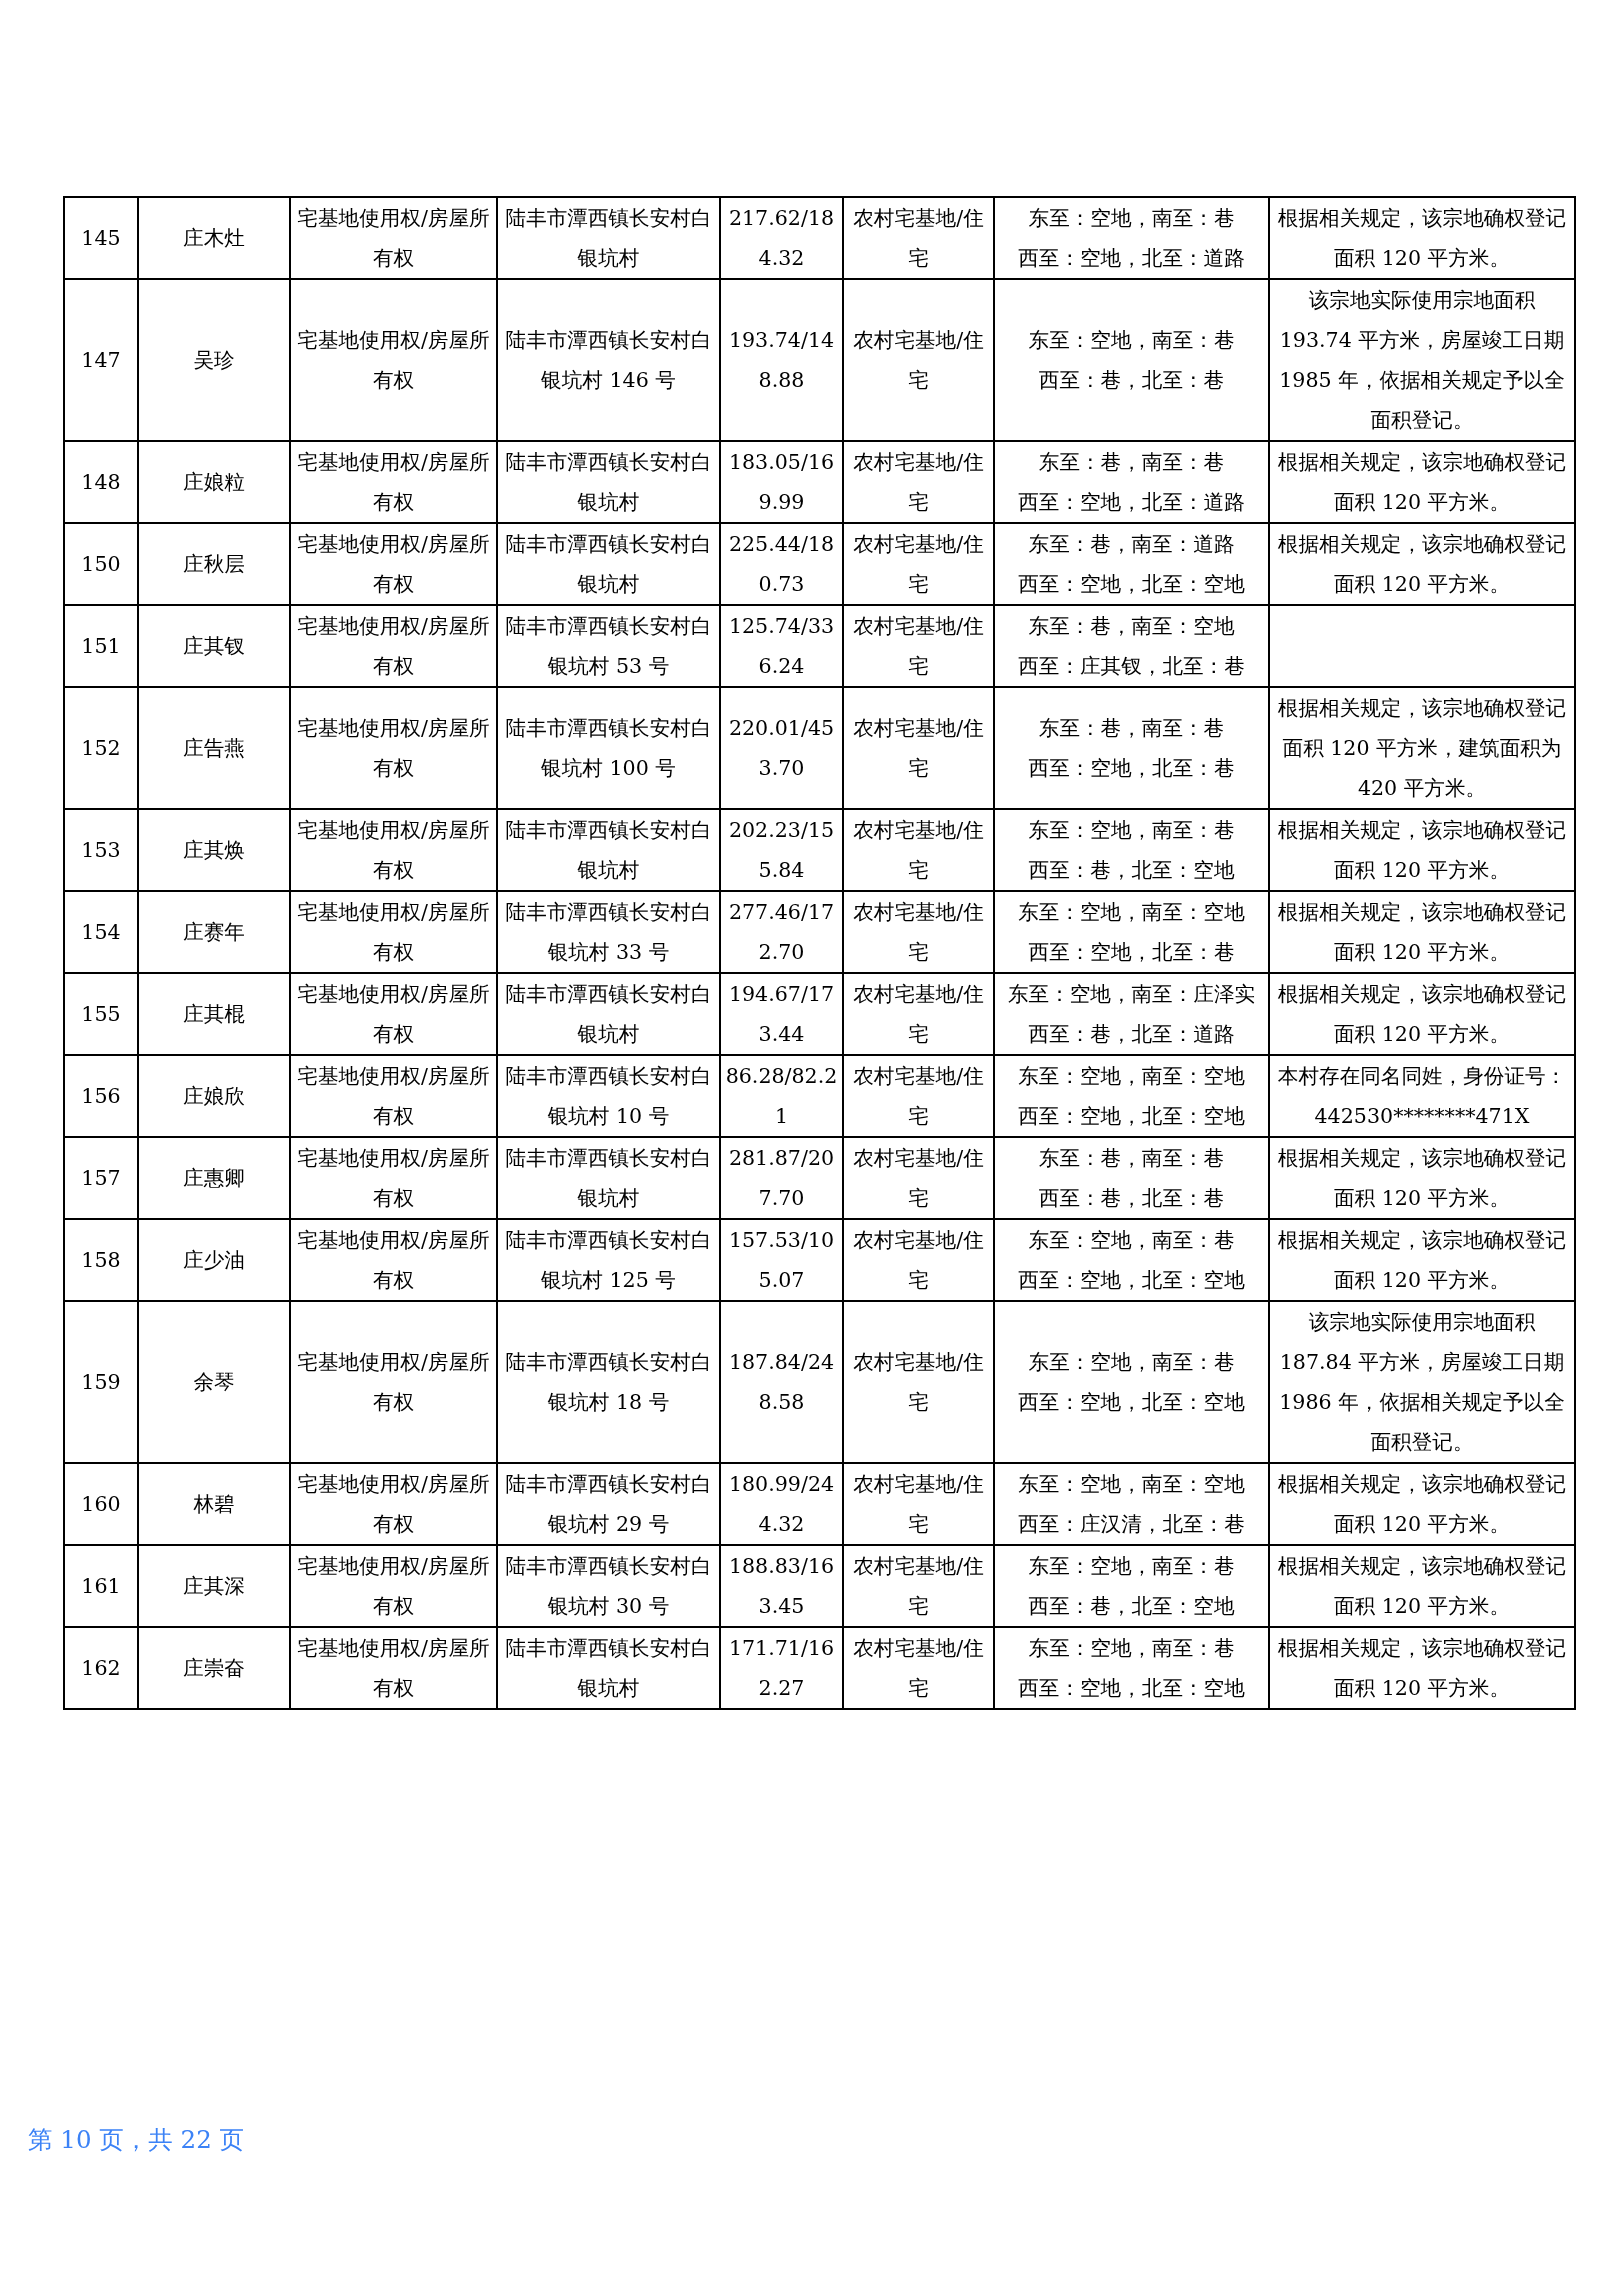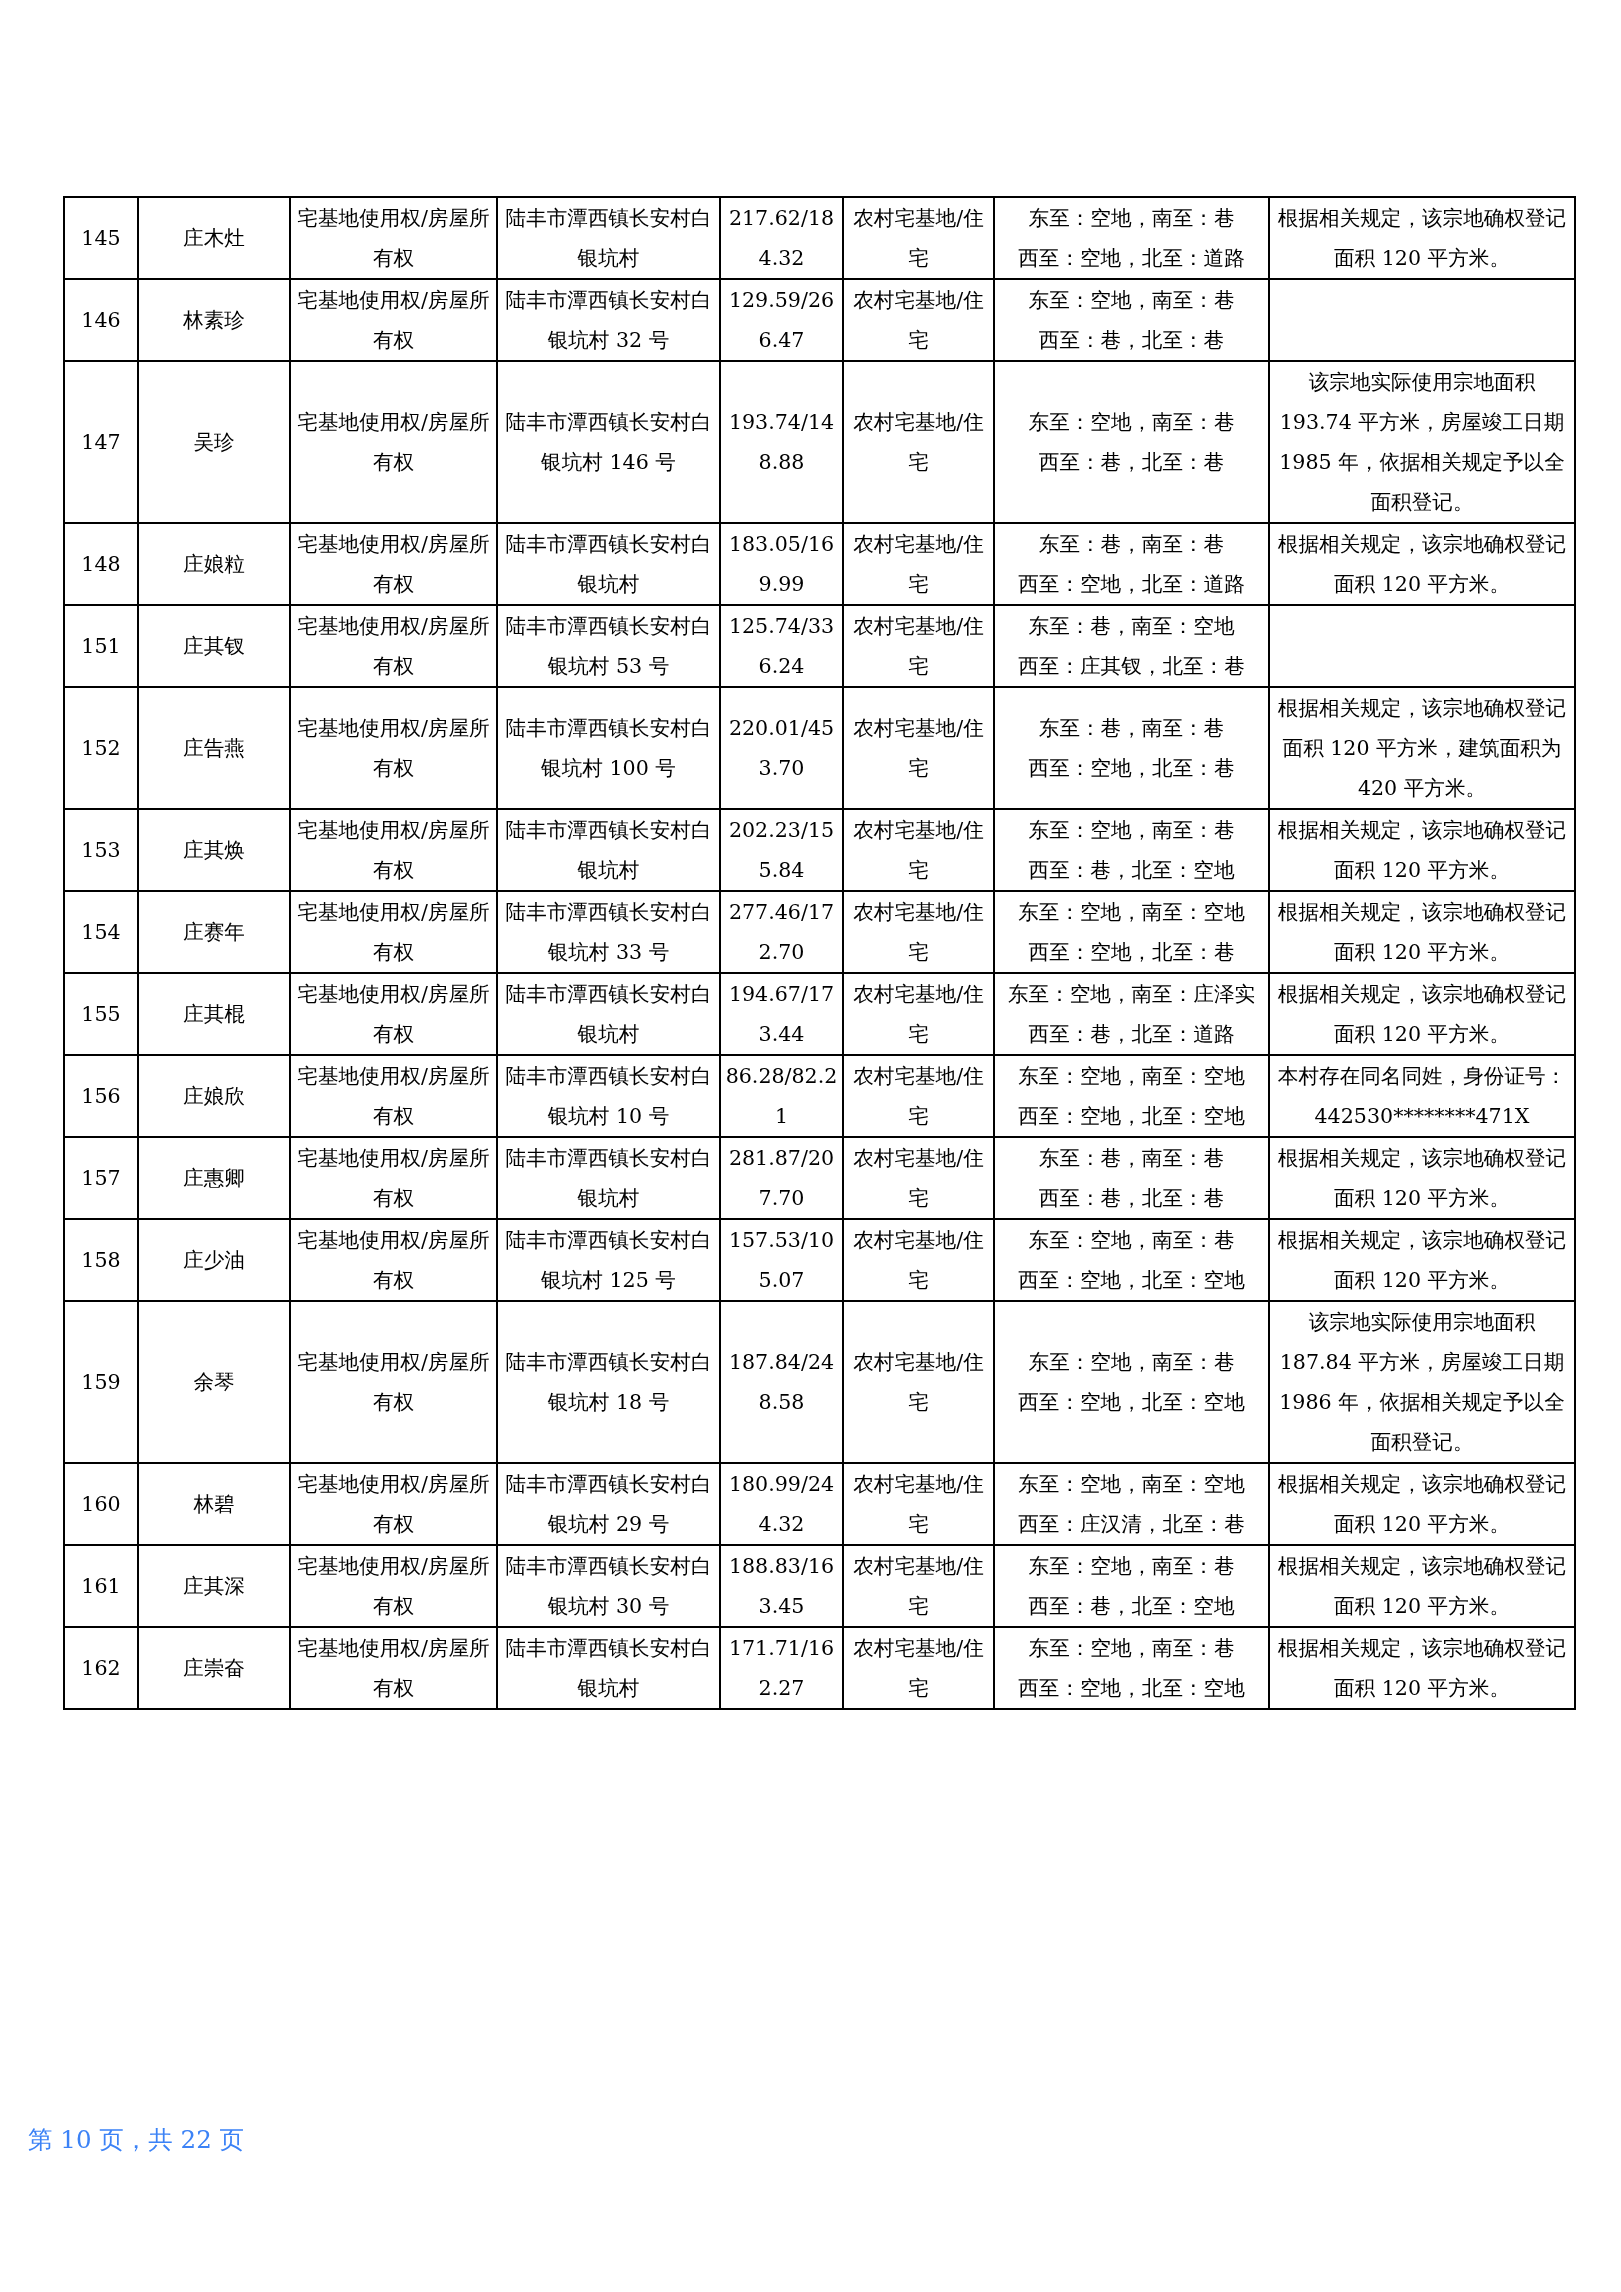--- a/index.html
+++ b/index.html
@@ -82,33 +82,20 @@
       <td class="c-loc">陆丰市潭西镇长安村白银坑村</td>
       <td class="c-area">217.62/184.32</td>
       <td class="c-type">农村宅基地/住宅</td>
       <td class="c-bound">
         <div class="bline">东至：空地，南至：巷</div>
         <div class="bline">西至：空地，北至：道路</div>
       </td>
       <td class="c-remark">根据相关规定，该宗地确权登记面积 120 平方米。</td>
     </tr>
 
-    <tr>
-      <td class="c-no">146</td>
-      <td class="c-name">林素珍</td>
-      <td class="c-right">宅基地使用权/房屋所有权</td>
-      <td class="c-loc">陆丰市潭西镇长安村白银坑村 32 号</td>
-      <td class="c-area">129.59/266.47</td>
-      <td class="c-type">农村宅基地/住宅</td>
-      <td class="c-bound">
-        <div class="bline">东至：空地，南至：巷</div>
-        <div class="bline">西至：巷，北至：巷</div>
-      </td>
-      <td class="c-remark"></td>
-    </tr>
 
     <tr>
       <td class="c-no">147</td>
       <td class="c-name">吴珍</td>
       <td class="c-right">宅基地使用权/房屋所有权</td>
       <td class="c-loc">陆丰市潭西镇长安村白银坑村 146 号</td>
       <td class="c-area">193.74/148.88</td>
       <td class="c-type">农村宅基地/住宅</td>
       <td class="c-bound">
         <div class="bline">东至：空地，南至：巷</div>
@@ -125,20 +112,33 @@
       <td class="c-area">183.05/169.99</td>
       <td class="c-type">农村宅基地/住宅</td>
       <td class="c-bound">
         <div class="bline">东至：巷，南至：巷</div>
         <div class="bline">西至：空地，北至：道路</div>
       </td>
       <td class="c-remark">根据相关规定，该宗地确权登记面积 120 平方米。</td>
     </tr>
 
 
+    <tr>
+      <td class="c-no">150</td>
+      <td class="c-name">庄秋层</td>
+      <td class="c-right">宅基地使用权/房屋所有权</td>
+      <td class="c-loc">陆丰市潭西镇长安村白银坑村</td>
+      <td class="c-area">225.44/180.73</td>
+      <td class="c-type">农村宅基地/住宅</td>
+      <td class="c-bound">
+        <div class="bline">东至：巷，南至：道路</div>
+        <div class="bline">西至：空地，北至：空地</div>
+      </td>
+      <td class="c-remark">根据相关规定，该宗地确权登记面积 120 平方米。</td>
+    </tr>
 
     <tr>
       <td class="c-no">151</td>
       <td class="c-name">庄其钗</td>
       <td class="c-right">宅基地使用权/房屋所有权</td>
       <td class="c-loc">陆丰市潭西镇长安村白银坑村 53 号</td>
       <td class="c-area">125.74/336.24</td>
       <td class="c-type">农村宅基地/住宅</td>
       <td class="c-bound">
         <div class="bline">东至：巷，南至：空地</div>

